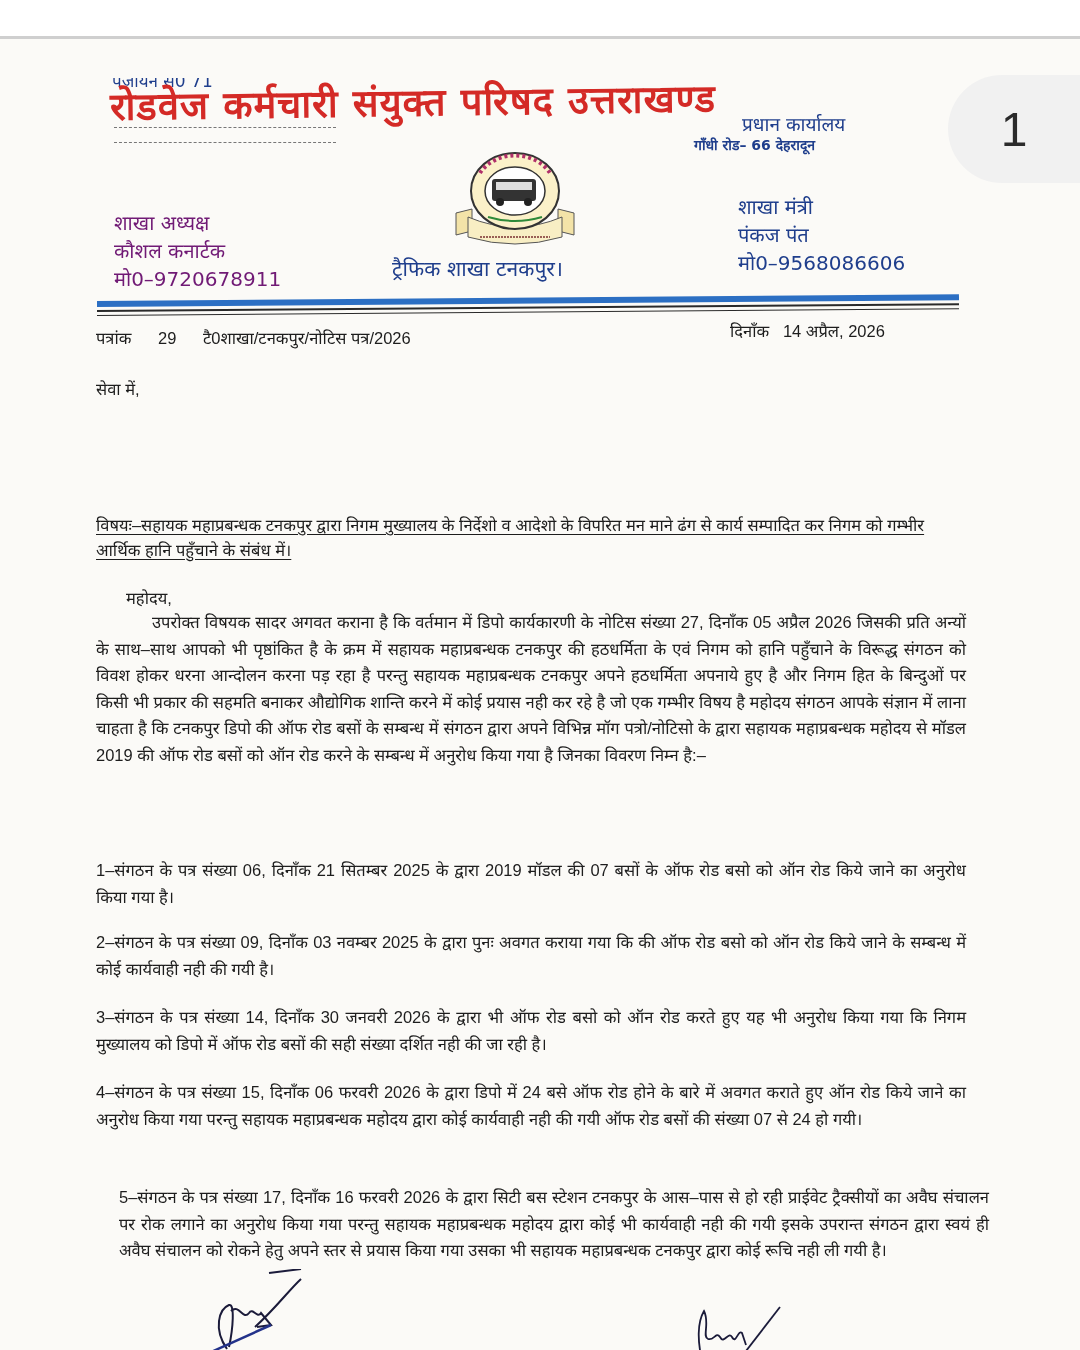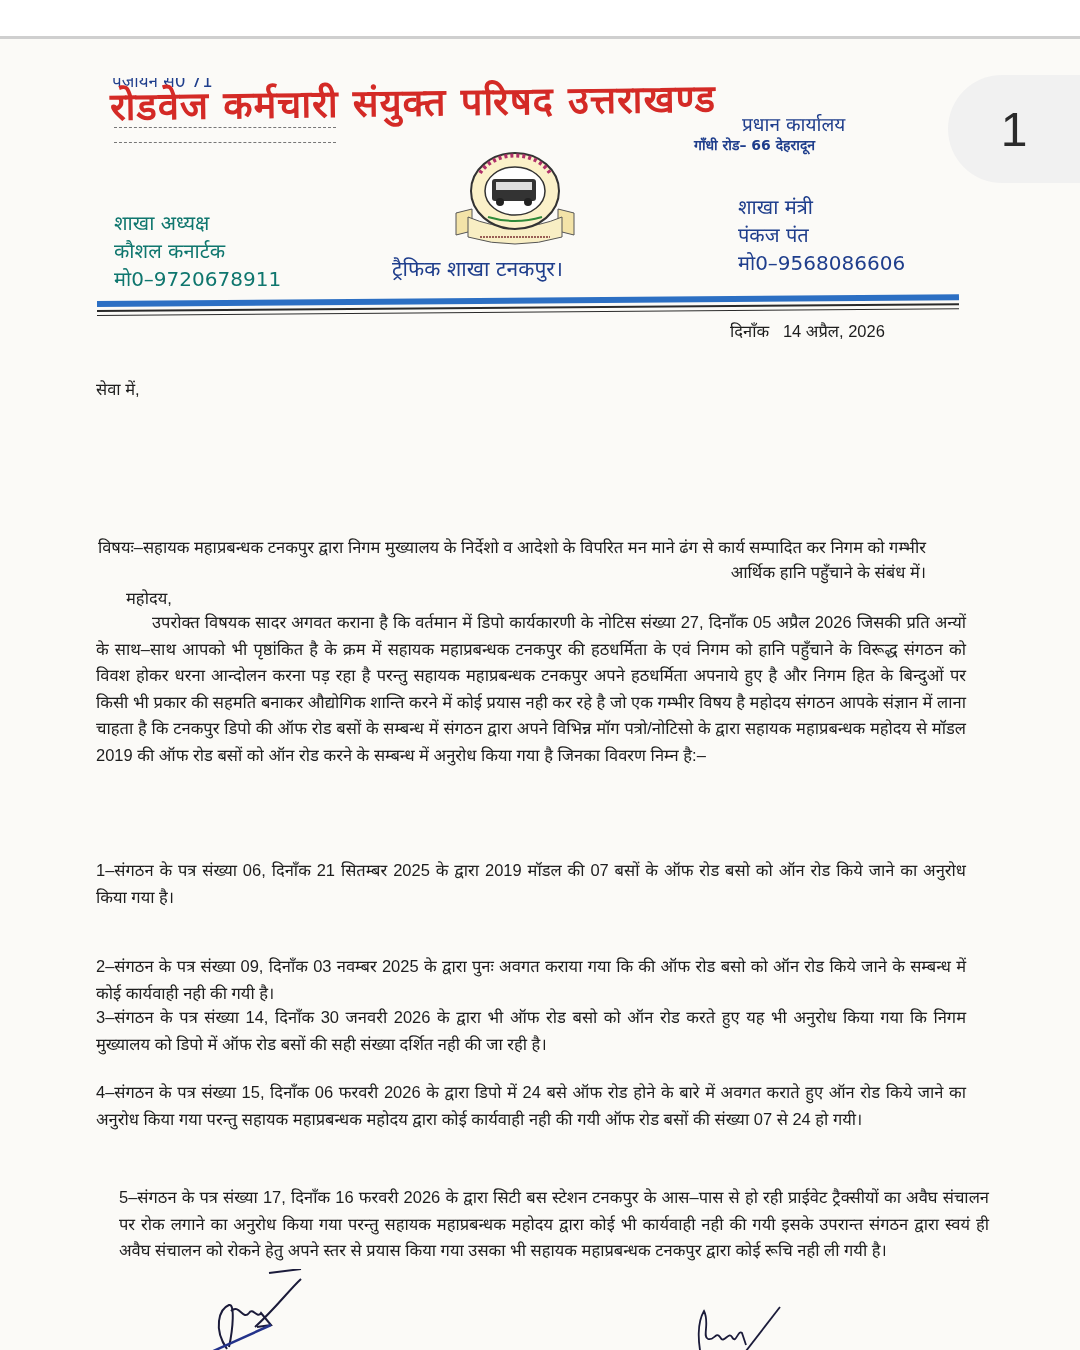--- a/index.html
+++ b/index.html
@@ -26,43 +26,43 @@
   .org-name {
     position: absolute; left: 110px; top: 40px; font-size: 38px; font-weight: bold;
     color: #d42a26; letter-spacing: 1px; white-space: nowrap; transform: rotate(-0.8deg); transform-origin: left center;
   }
   .hq { position: absolute; left: 742px; top: 72px; font-size: 19px; color: #1f3e8c; }
   .hq-addr { position: absolute; left: 694px; top: 96px; font-size: 14px; color: #1f3e8c; font-weight: bold; }
   .dotline { position: absolute; left: 114px; width: 222px; border-top: 1px dashed #777; }
   .emblem {
     position: absolute; left: 450px; top: 112px; width: 130px; height: 96px;
   }
-  .branch-left { position: absolute; left: 114px; top: 170px; font-size: 20px; color: #0f766e; line-height: 28px; }
+  .branch-left { position: absolute; left: 114px; top: 170px; font-size: 20px; color: #701a75; line-height: 28px; }
   .branch-right { position: absolute; left: 738px; top: 154px; font-size: 20px; color: #1f3e8c; line-height: 28px; }
   .branch-center { position: absolute; left: 392px; top: 215px; font-size: 21px; color: #1f3e8c; }
   .rule-blue { position: absolute; left: 97px; top: 262px; width: 862px; height: 6px; background: #2c6fc3; transform: rotate(-0.45deg); transform-origin: left; }
   .rule-black1 { position: absolute; left: 97px; top: 271px; width: 862px; height: 2px; background: #2a2a2a; transform: rotate(-0.45deg); transform-origin: left; }
   .rule-black2 { position: absolute; left: 97px; top: 276px; width: 862px; height: 1px; background: #2a2a2a; transform: rotate(-0.45deg); transform-origin: left; }
   .body-text { font-family: "Liberation Sans", "DejaVu Sans", sans-serif; font-size: 16.5px; color: #1d1d1d; }
   .ref { position: absolute; left: 96px; top: 287px; }
   .ref span { margin-right: 22px; }
   .date { position: absolute; left: 730px; top: 280px; }
   .salutation-to { position: absolute; left: 96px; top: 338px; }
   .addressee { position: absolute; left: 152px; top: 382px; line-height: 25px; }
   .subject {
-    position: absolute; left: 96px; top: 496px; width: 830px; line-height: 25px;
-    text-underline-offset: 3px; text-align: right;
+    position: absolute; left: 96px; top: 474px; width: 830px; line-height: 25px;
+    text-decoration: underline; text-underline-offset: 3px;
   }
   .greeting { position: absolute; left: 96px; top: 547px; margin-left: 30px; }
   .para {
     position: absolute; left: 96px; width: 870px; line-height: 26.5px; text-align: justify;
   }
   .para.intro { top: 570px; text-indent: 56px; }
   .p1 { top: 818px; }
-  .p2 { top: 890px; margin-top: 24px; }
+  .p2 { top: 890px; }
   .p3 { top: 965px; }
   .p4 { top: 1040px; }
   .p5 { top: 1145px; margin-left: 23px; }
   .sig { position: absolute; }
 </style>
 </head>
 <body>
 
 <div class="topbar"></div>
 <div class="topbar-line"></div>
@@ -105,20 +105,25 @@
   <div class="branch-right">
     <div>शाखा मंत्री</div>
     <div>पंकज पंत</div>
     <div>मो0–9568086606</div>
   </div>
 
   <div class="rule-blue"></div>
   <div class="rule-black1"></div>
   <div class="rule-black2"></div>
 
+  <div class="ref body-text">
+    <span>पत्रांक</span>
+    <span>29</span>
+    <span>टै0शाखा/टनकपुर/नोटिस पत्र/2026</span>
+  </div>
   <div class="date body-text">
     <span>दिनाँक</span>&nbsp;&nbsp;
     <span>14 अप्रैल, 2026</span>
   </div>
 
   <div class="salutation-to body-text">सेवा में,</div>
 
 
   <div class="subject body-text">विषयः–सहायक महाप्रबन्धक टनकपुर द्वारा निगम मुख्यालय  के निर्देशो व आदेशो के विपरित मन माने ढंग से कार्य सम्पादित कर निगम को गम्भीर आर्थिक हानि पहुँचाने के संबंध में।</div>
 

